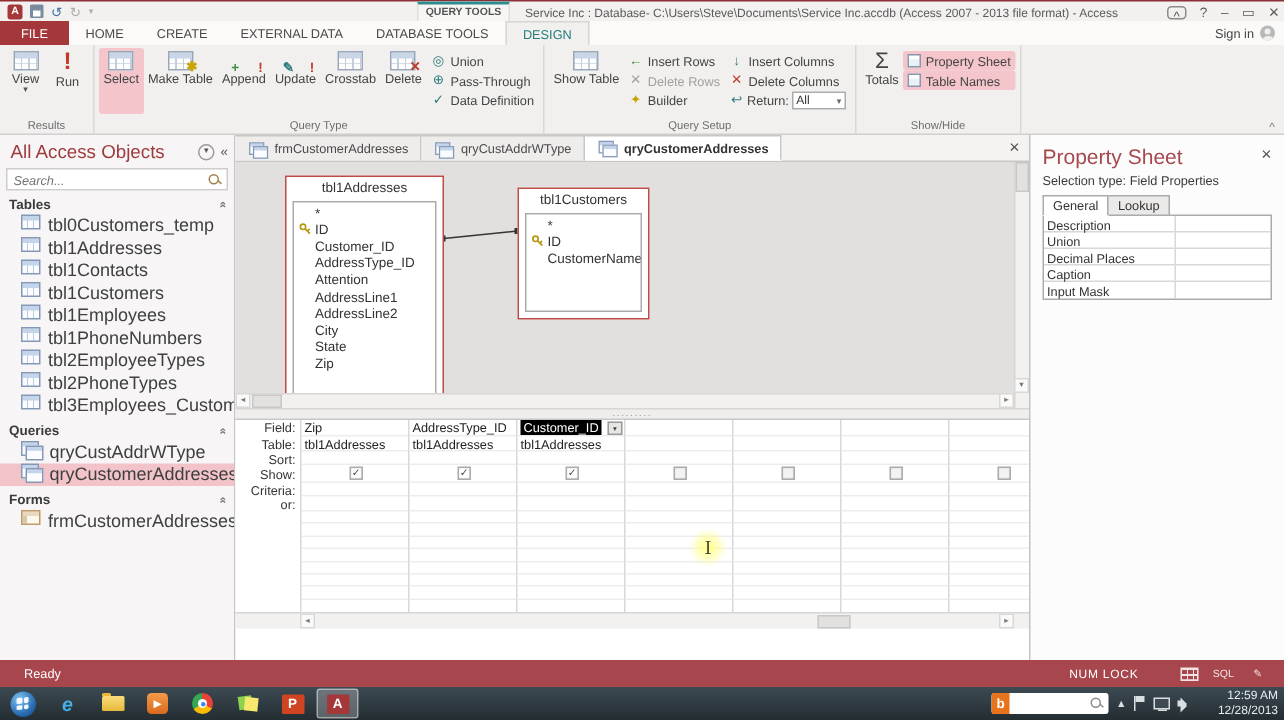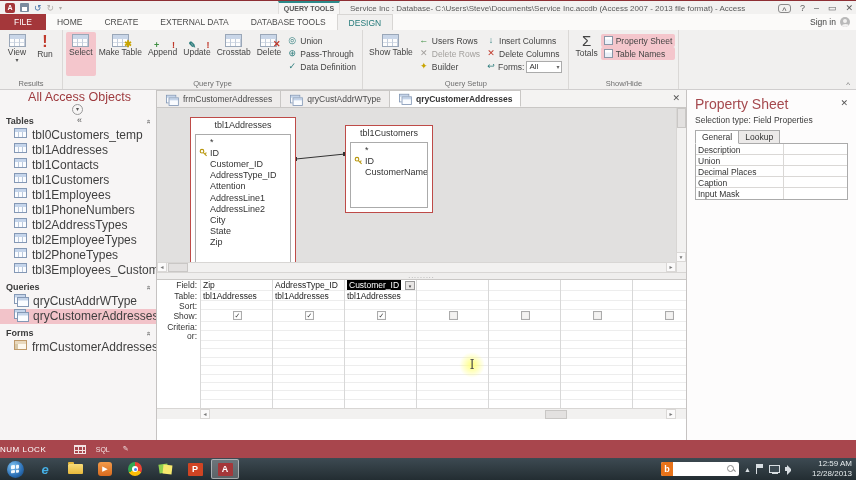--- a/index.html
+++ b/index.html
@@ -54,21 +54,21 @@
   .retbox{display:flex;align-items:center;gap:2px;}
   .retsel{width:36px;height:12px;border:1px solid #ABABAB;background:#fff;font-size:8px;color:#333;display:flex;align-items:center;justify-content:space-between;padding:0 2px;}
   .retsel .dd{font-size:6px;color:#666;}
   .collapse{position:absolute;right:6px;top:50px;font-size:8px;color:#777;}
   .viewdd{font-size:6px;color:#555;line-height:5px;}
 
   
   .main{position:absolute;left:0;top:90px;width:856px;height:350px;background:#fff;}
   
   .nav{position:absolute;left:0;top:0;width:157px;height:350px;background:#F7F5F5;border-right:1px solid #C6C3C2;overflow:hidden;}
-  .navhead{display:flex;align-items:center;height:22px;padding:0 4px 0 7px;flex-direction:column;}
+  .navhead{display:flex;align-items:center;height:22px;padding:0 4px 0 7px;}
   .navtitle{flex:1;font-size:12.5px;color:#9E3A3E;white-space:nowrap;}
   .navddico{width:11px;height:11px;border:1px solid #9A9A9A;border-radius:50%;font-size:6px;color:#555;text-align:center;line-height:9px;margin-right:4px;}
   .shutter{font-size:9px;color:#555;}
   .searchrow{margin:0 4px;height:15px;background:#fff;border:1px solid #CFCCCB;display:flex;align-items:center;}
   .searchrow input{flex:1;border:none;outline:none;font-size:8.5px;font-style:italic;color:#777;padding:0 4px;background:transparent;min-width:0;}
   .mag{position:relative;width:10px;height:10px;margin-right:3px;}
   .mag:before{content:"";position:absolute;left:1px;top:1px;width:5px;height:5px;border:1.2px solid #A08046;border-radius:50%;}
   .mag:after{content:"";position:absolute;left:6.5px;top:6.5px;width:3px;height:1.2px;background:#A08046;transform:rotate(45deg);}
   .ghead{display:flex;align-items:center;height:14px;padding:0 6px;font-size:9px;font-weight:bold;color:#3B3B3B;margin-top:2px;}
   .ghead .gl{flex:1;}
@@ -294,21 +294,21 @@
     </div>
 
     <div class="rgroup">
       <div class="bigbtn">
         <span class="tico"></span>
         <span>Show Table</span>
       </div>
       <div class="smcol">
         <div class="smbtn">
           <span class="mini green">←</span>
-          <span>Users Rows</span>
+          <span>Insert Rows</span>
         </div>
         <div class="smbtn disabled">
           <span class="mini">✕</span>
           <span>Delete Rows</span>
         </div>
         <div class="smbtn">
           <span class="mini gold">✦</span>
           <span>Builder</span>
         </div>
       </div>
@@ -316,21 +316,21 @@
         <div class="smbtn">
           <span class="mini teal">↓</span>
           <span>Insert Columns</span>
         </div>
         <div class="smbtn">
           <span class="mini red">✕</span>
           <span>Delete Columns</span>
         </div>
         <div class="smbtn retbox">
           <span class="mini teal">↩</span>
-          <span>Forms:</span>
+          <span>Return:</span>
           <span class="retsel">
             <span>All</span>
             <span class="dd">▾</span>
           </span>
         </div>
       </div>
       <div class="rlabel">Query Setup</div>
     </div>
 
     <div class="rgroup">
@@ -354,20 +354,24 @@
   </div>
 
   <div class="main">
 
     <div class="nav">
       <div class="navhead">
         <span class="navtitle">All Access Objects</span>
         <span class="navddico">▾</span>
         <span class="shutter">«</span>
       </div>
+      <div class="searchrow">
+        <input placeholder="Search..." style="">
+        <span class="mag"></span>
+      </div>
 
       <div class="ghead">
         <span class="gl">Tables</span>
         <span class="updbl">»</span>
       </div>
       <div class="navitem">
         <span class="ico-table"></span>
         <span>tbl0Customers_temp</span>
       </div>
         <div class="navitem">
@@ -382,24 +386,20 @@
         <span class="ico-table"></span>
         <span>tbl1Customers</span>
       </div>
         <div class="navitem">
         <span class="ico-table"></span>
         <span>tbl1Employees</span>
       </div>
         <div class="navitem">
         <span class="ico-table"></span>
         <span>tbl1PhoneNumbers</span>
-      </div>
-        <div class="navitem">
-        <span class="ico-table"></span>
-        <span>tbl2AddressTypes</span>
       </div>
         <div class="navitem">
         <span class="ico-table"></span>
         <span>tbl2EmployeeTypes</span>
       </div>
         <div class="navitem">
         <span class="ico-table"></span>
         <span>tbl2PhoneTypes</span>
       </div>
         <div class="navitem">
@@ -742,20 +742,21 @@
         </div>
           <div class="psrow">
           <span class="pslabel">Input Mask</span>
           <span class="psval"></span>
         </div>
       </div>
     </div>
   </div>
 
   <div class="statusbar">
+    <span class="stready">Ready</span>
     <span class="stnum">NUM LOCK</span>
     <span class="sticons">
       <span class="stico">
           <span class="stgrid"></span>
         </span>
       <span class="stico">SQL</span>
       <span class="stico">✎</span>
     </span>
   </div>
 

